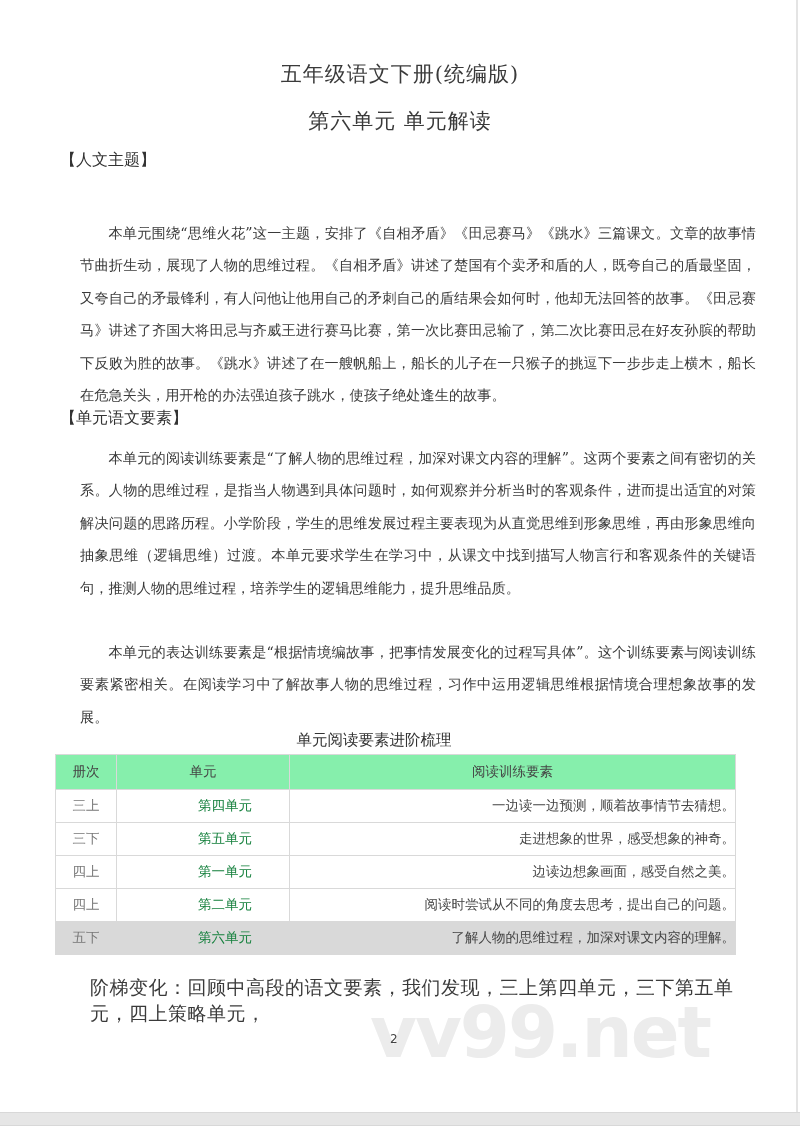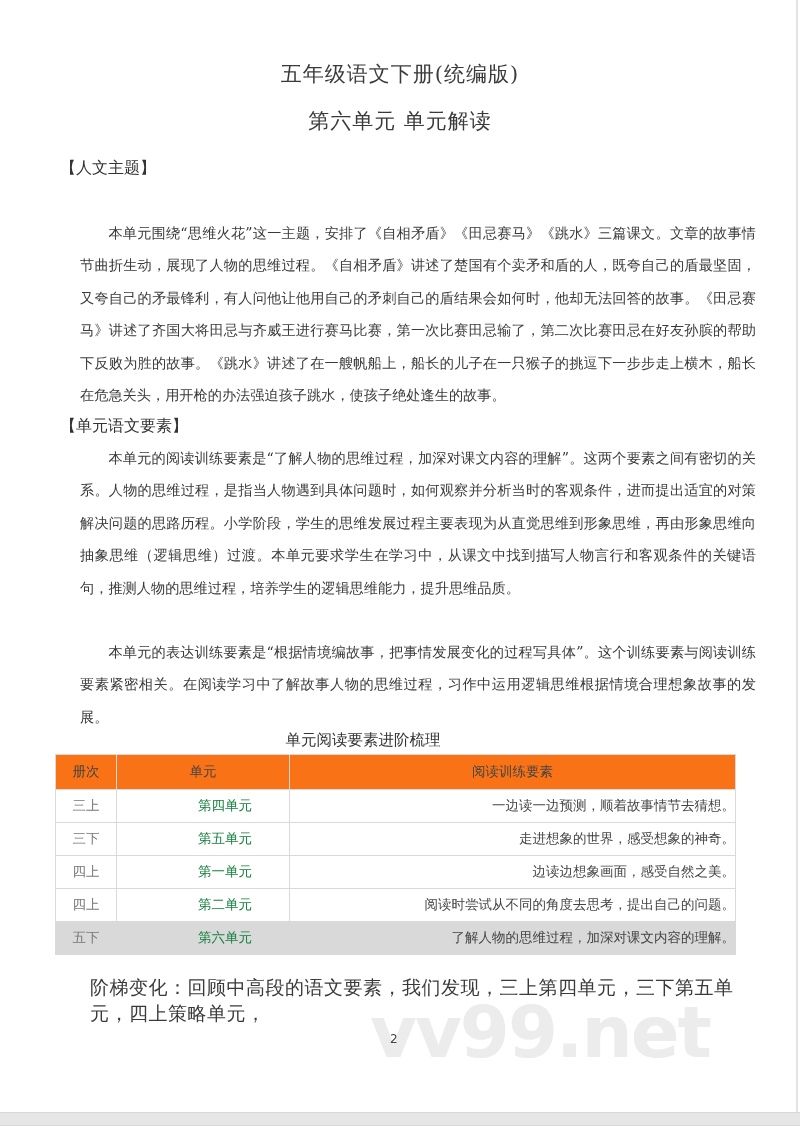--- a/index.html
+++ b/index.html
@@ -20,40 +20,40 @@
   }
   .title-main {
     position: absolute; top: 60px; left: 0; width: 800px; text-align: center;
     font-size: 21px; color: #3a3a3a; letter-spacing: 1px;
   }
   .title-sub {
     position: absolute; top: 107px; left: 0; width: 800px; text-align: center;
     font-size: 21px; color: #3a3a3a; letter-spacing: 1px;
   }
   .section-head {
-    position: absolute; left: 60px; font-size: 16px; color: #333; margin-top: 8px;
+    position: absolute; left: 60px; font-size: 16px; color: #333;
   }
   .para {
     position: absolute; left: 62px; width: 676px;
     font-size: 14.2px; line-height: 32.4px; color: #3a3a3a;
     text-align: justify; text-indent: 2em; margin: 18px;
   }
   .para.wide { left: 62px; width: 676px; }
   .table-title {
-    position: absolute; top: 730px; left: 5px; width: 716px; text-align: center;
+    position: absolute; top: 730px; left: 16px; width: 716px; text-align: center;
     font-size: 15.5px; color: #333;
   }
   table.progression {
     position: absolute; top: 754px; left: 55px; width: 681px;
     border-collapse: collapse; font-size: 13.5px; color: #555;
   }
   table.progression th, table.progression td {
     border: 1px solid #d9d9d9; height: 32px; padding: 0; font-weight: normal;
   }
-  table.progression th { background: #f97316; color: #444; height: 34px; }
+  table.progression th { background: #86efac; color: #444; height: 34px; }
   table.progression td.c1 { width: 60px; text-align: center; color: #777; }
   table.progression td.c2 { width: 128px; text-align: center; color: #15803d; padding-left: 44px; }
   table.progression td.c3 { text-align: right; padding-left: 10px; color: #444; }
   table.progression tr.highlight td { background: #d9d9d9; }
   .ladder {
     position: absolute; top: 975px; left: 90px; width: 650px;
     font-size: 19px; color: #3a3a3a; letter-spacing: 0.5px;
   }
   .page-num {
     position: absolute; top: 1032px; left: 390px; font-size: 12px; color: #444;

